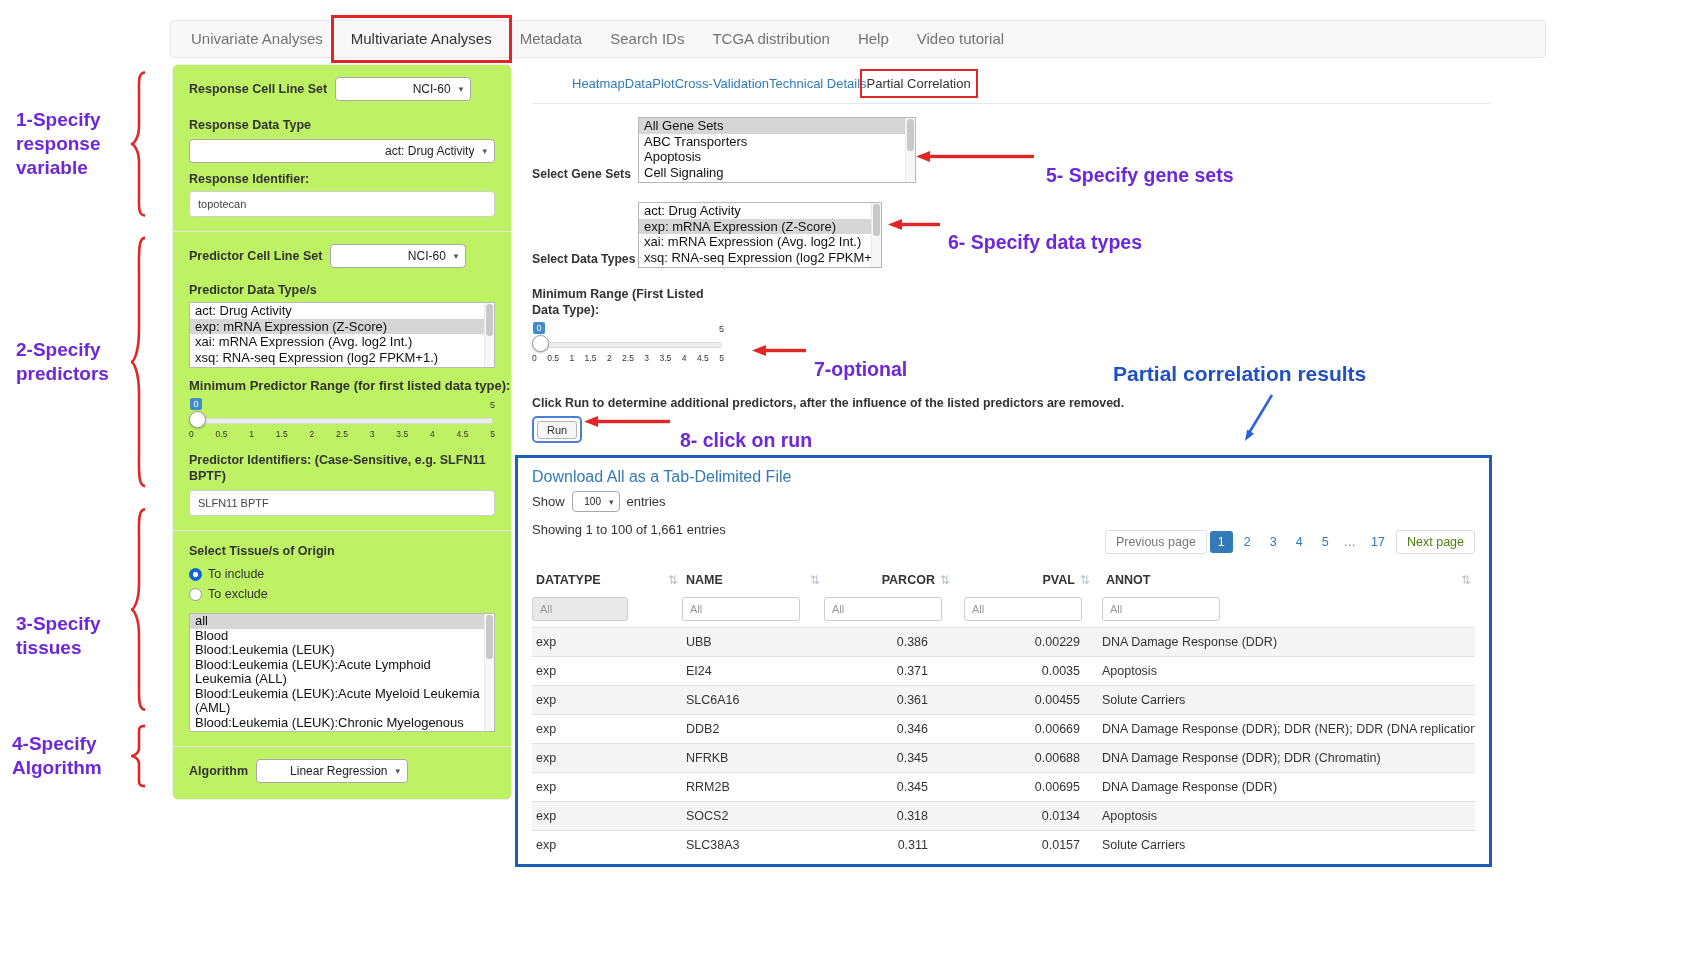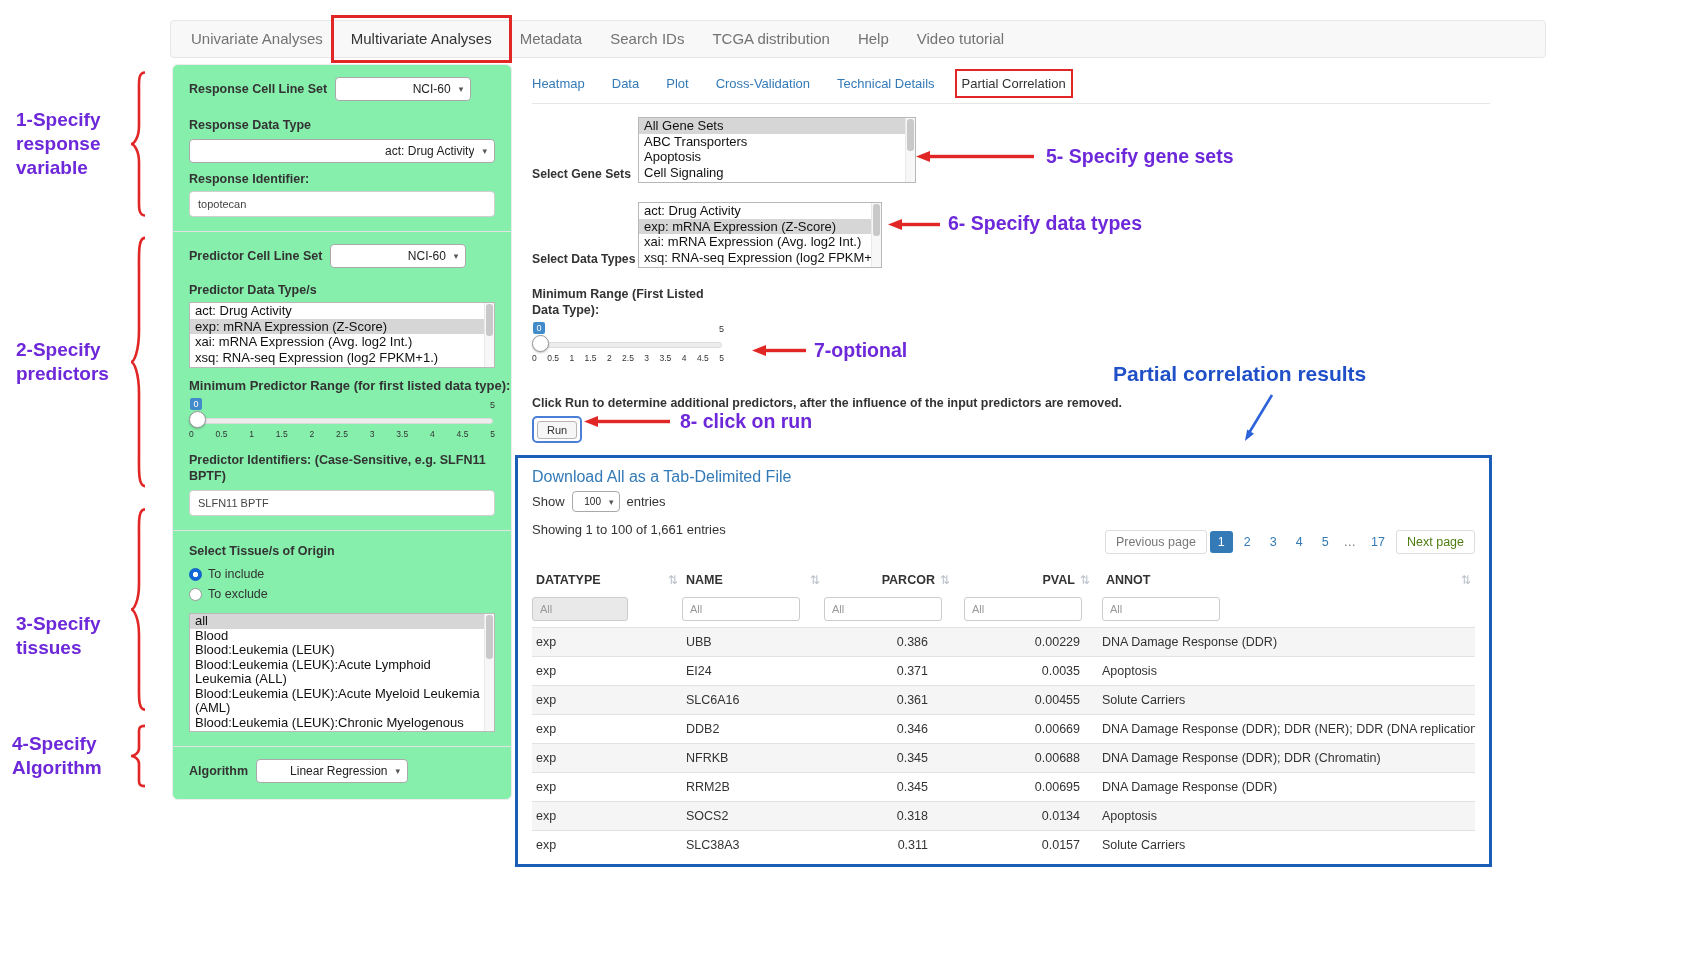--- a/index.html
+++ b/index.html
@@ -16,29 +16,29 @@
     display:flex; align-items:flex-start; padding:0 6px;
   }
   .nav-item {
     display:inline-block; padding:0 14px; line-height:36px; font-size:15px;
     color:#737373; cursor:pointer; white-space:nowrap;
   }
   .nav-item.active { color:#333; outline:3px solid #e12726; outline-offset:3px; }
 
   
   .annot-red { position:absolute; color:#6d28d9; font-weight:bold; font-size:19px; line-height:24px; }
-  .annot-red.big { font-size:19.5px; white-space:nowrap; }
+  .annot-red.big { font-size:19.5px; white-space:nowrap;margin-top:19px; }
   .brace { position:absolute; width:24px; }
   .annot-arrow { position:absolute; }
   .blue-label { position:absolute; color:#2050c8; font-weight:bold; font-size:21px; white-space:nowrap; }
 
   
   .sidebar {
     position:absolute; left:172px; top:64px; width:340px;
-    background:#86efac; border:1px solid #ececec; border-radius:6px;
+    background:#bef264; border:1px solid #ececec; border-radius:6px;
     padding:12px 16px 16px 16px;
   }
   .fld-label { font-weight:bold; font-size:12.5px; color:#333; line-height:16px; }
   .nowrap { white-space:nowrap; }
   .field-row { display:flex; align-items:center; gap:8px; }
   .mt4{margin-top:4px}.mt6{margin-top:6px}.mt8{margin-top:8px}.mt10{margin-top:10px}
   .mt12{margin-top:12px}.mt14{margin-top:14px}.mt16{margin-top:16px}
 
   .sel {
     background:#fff; border:1px solid #a9a9a9; border-radius:4px; height:24px;
@@ -69,21 +69,21 @@
   
   .slider { position:relative; height:46px; }
   .slider .track { position:absolute; left:2px; right:2px; top:20px; height:6px; background:#ededed; border:1px solid #dcdcdc; border-radius:4px; }
   .slider .handle { position:absolute; left:0; top:13px; width:17px; height:17px; background:#fff; border:1px solid #999; border-radius:50%; box-shadow:0 1px 2px rgba(0,0,0,.25); cursor:grab; }
   .slider .val-badge { position:absolute; left:1px; top:0; background:#428bca; color:#fff; font-size:9px; line-height:12px; padding:0 3.5px; border-radius:2px; }
   .slider .max-label { position:absolute; right:0; top:2px; font-size:9px; color:#333; }
   .slider .ticks { position:absolute; left:0; right:0; top:31px; display:flex; justify-content:space-between; font-size:8.5px; color:#333; }
 
   
   .main { position:absolute; left:532px; top:64px; width:958px; }
-  .tabs { display:flex; gap:27px; padding-top:12px; }
+  .tabs { display:flex; padding-top:12px;margin-left:40px; }
   .tab { font-size:13px; color:#337ab7; cursor:pointer; white-space:nowrap; }
   .tab.active { color:#333; outline:2.5px solid #e12726; outline-offset:5px; }
   .tabs-divider { border:none; border-top:1px solid #e7e7e7; margin-top:12px; }
 
   .select-row { display:flex; align-items:flex-end; }
   .select-row .lbl { font-weight:bold; font-size:12.2px; width:106px; flex:0 0 auto; padding-bottom:2px; white-space:nowrap; }
 
   .run-instr { font-weight:bold; font-size:12.4px; color:#333; }
   .run-focus { display:inline-block; border:2px solid #4b7fd6; border-radius:5px; padding:2px 3px; }
   .btn-run {
@@ -312,21 +312,21 @@
         <span>2</span>
         <span>2.5</span>
         <span>3</span>
         <span>3.5</span>
         <span>4</span>
         <span>4.5</span>
         <span>5</span>
       </div>
     </div>
 
-    <div class="run-instr" style="margin-top:28px">Click Run to determine additional predictors, after the influence of the input predictors are removed.</div>
+    <div class="run-instr" style="margin-top:28px">Click Run to determine additional predictors, after the influence of the listed predictors are removed.</div>
     <div style="margin-top:6px">
       <span class="run-focus">
         <button class="btn-run">Run</button>
       </span>
     </div>
   </section>
 
   <svg class="annot-arrow" style="left:916px; top:150px;" width="118" height="13">
     <polygon points="0,6.5 14,1 14,12" fill="#e12726"></polygon>
     <rect x="13" y="4.8" width="105" height="3.4" fill="#e12726"></rect>

